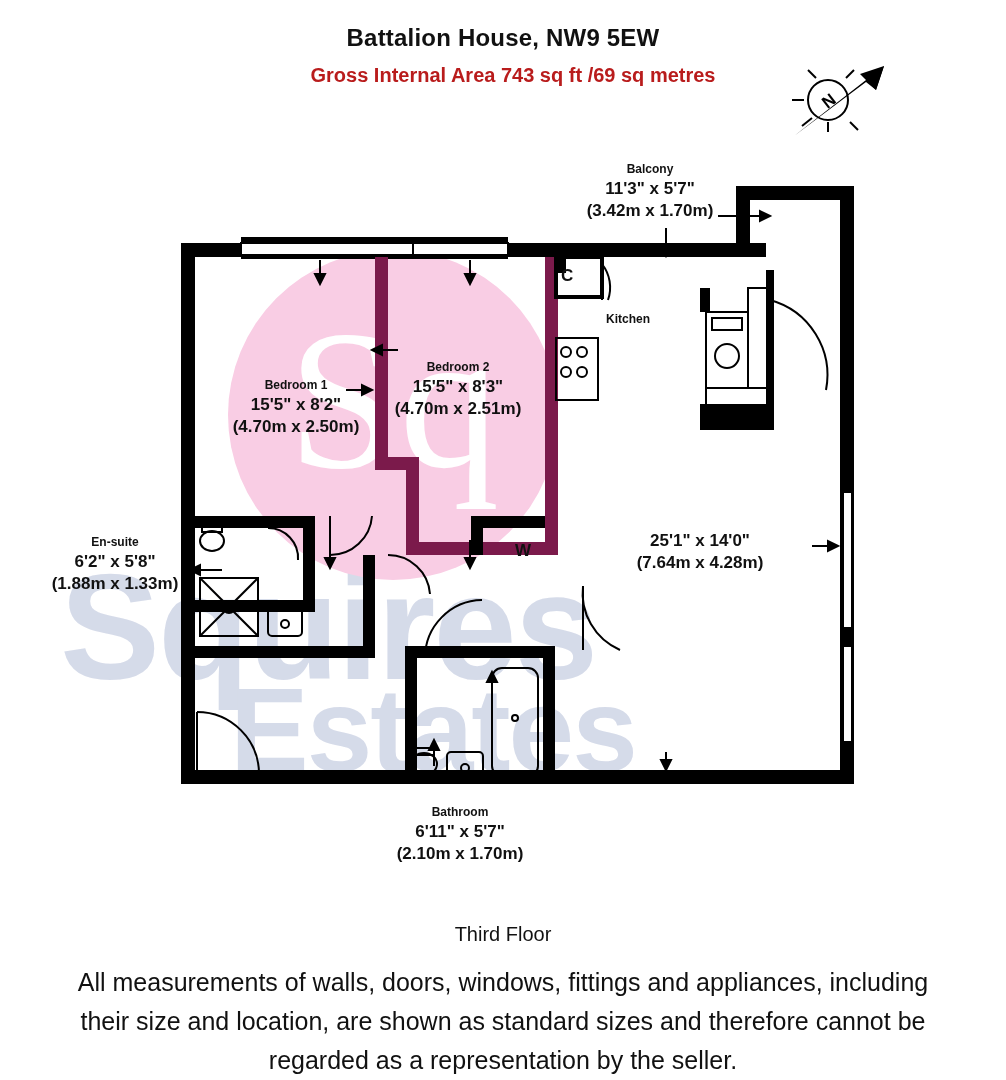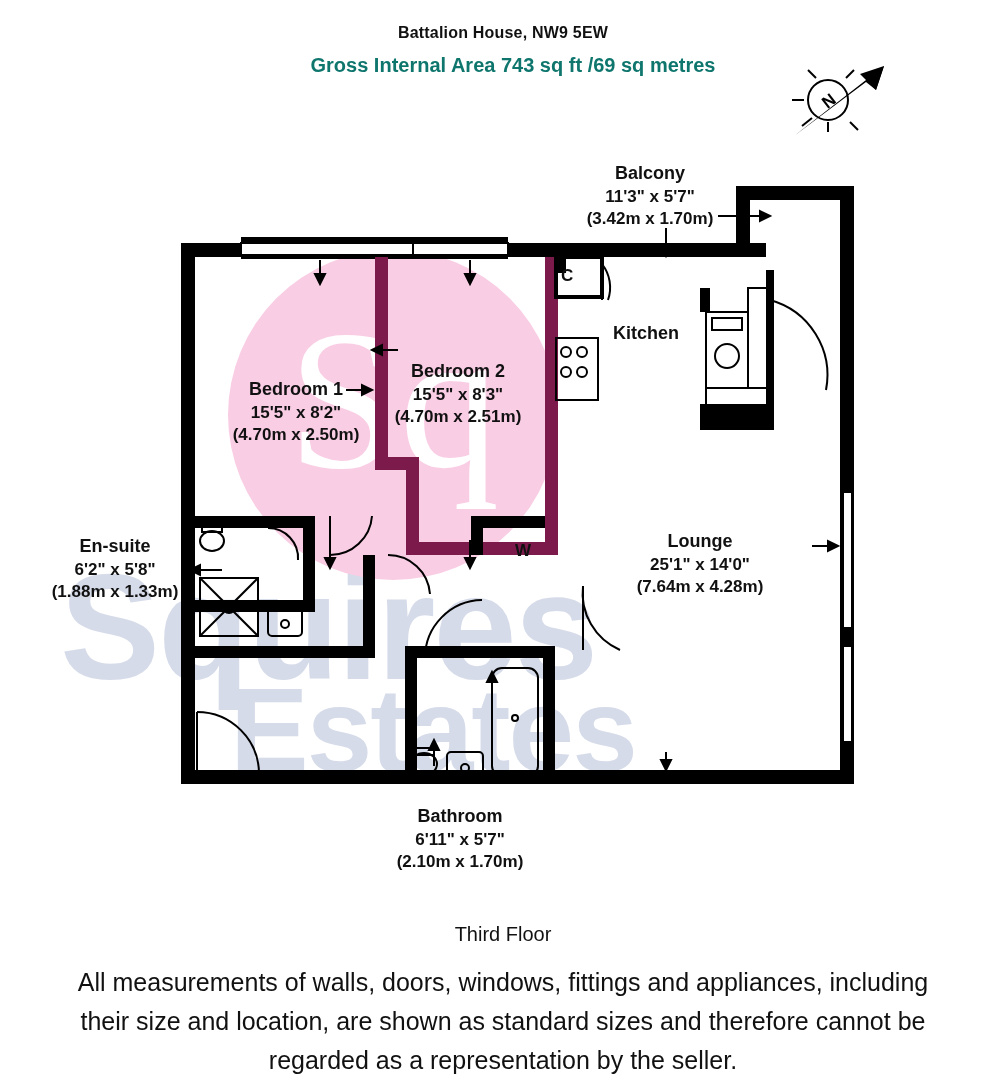--- a/index.html
+++ b/index.html
@@ -22,30 +22,30 @@
 
   
   .header {
     position: absolute;
     top: 24px;
     left: 0;
     width: 1006px;
     text-align: center;
   }
   .title {
-    font-size: 16px;
+    font-size: 24px;
     font-weight: bold;
     letter-spacing: 0.2px;
     color: #111;
   }
   .subtitle {
     margin-top: 12px;
     font-size: 20px;
     font-weight: bold;
-    color: #0f766e;
+    color: #b91c1c;
     padding-left: 20px;
   }
 
   
   .compass {
     position: absolute;
     left: 780px;
     top: 60px;
     width: 115px;
     height: 90px;
@@ -107,24 +107,24 @@
   
   .label {
     position: absolute;
     text-align: center;
     font-size: 17px;
     font-weight: bold;
     line-height: 1.32;
     color: #111;
     white-space: nowrap;
   }
-  .label .name { font-size: 18px; }
+  .label .name { font-size: 12px; }
 
   .lbl-balcony  { left: 500px; top: 162px; width: 300px; }
-  .lbl-kitchen  { left: 546px; top: 322px; width: 200px; }
+  .lbl-kitchen  { left: 546px; top: 312px; width: 164px; }
   .lbl-bed2     { left: 348px; top: 360px; width: 220px; }
   .lbl-bed1     { left: 186px; top: 378px; width: 220px; }
   .lbl-ensuite  { left: 0px;   top: 535px; width: 230px; }
   .lbl-lounge   { left: 560px; top: 530px; width: 280px; }
   .lbl-bathroom { left: 310px; top: 805px; width: 300px; }
 
   .tag {
     position: absolute;
     font-size: 17px;
     font-weight: bold;
@@ -391,21 +391,20 @@
     <div>(4.70m x 2.50m)</div>
   </div>
 
   <div class="label lbl-ensuite">
     <div class="name">En-suite</div>
     <div>6'2" x 5'8"</div>
     <div>(1.88m x 1.33m)</div>
   </div>
 
   <div class="label lbl-lounge">
-    <div class="name">Lounge</div>
     <div>25'1" x 14'0"</div>
     <div>(7.64m x 4.28m)</div>
   </div>
 
   <div class="label lbl-bathroom">
     <div class="name">Bathroom</div>
     <div>6'11" x 5'7"</div>
     <div>(2.10m x 1.70m)</div>
   </div>
 

